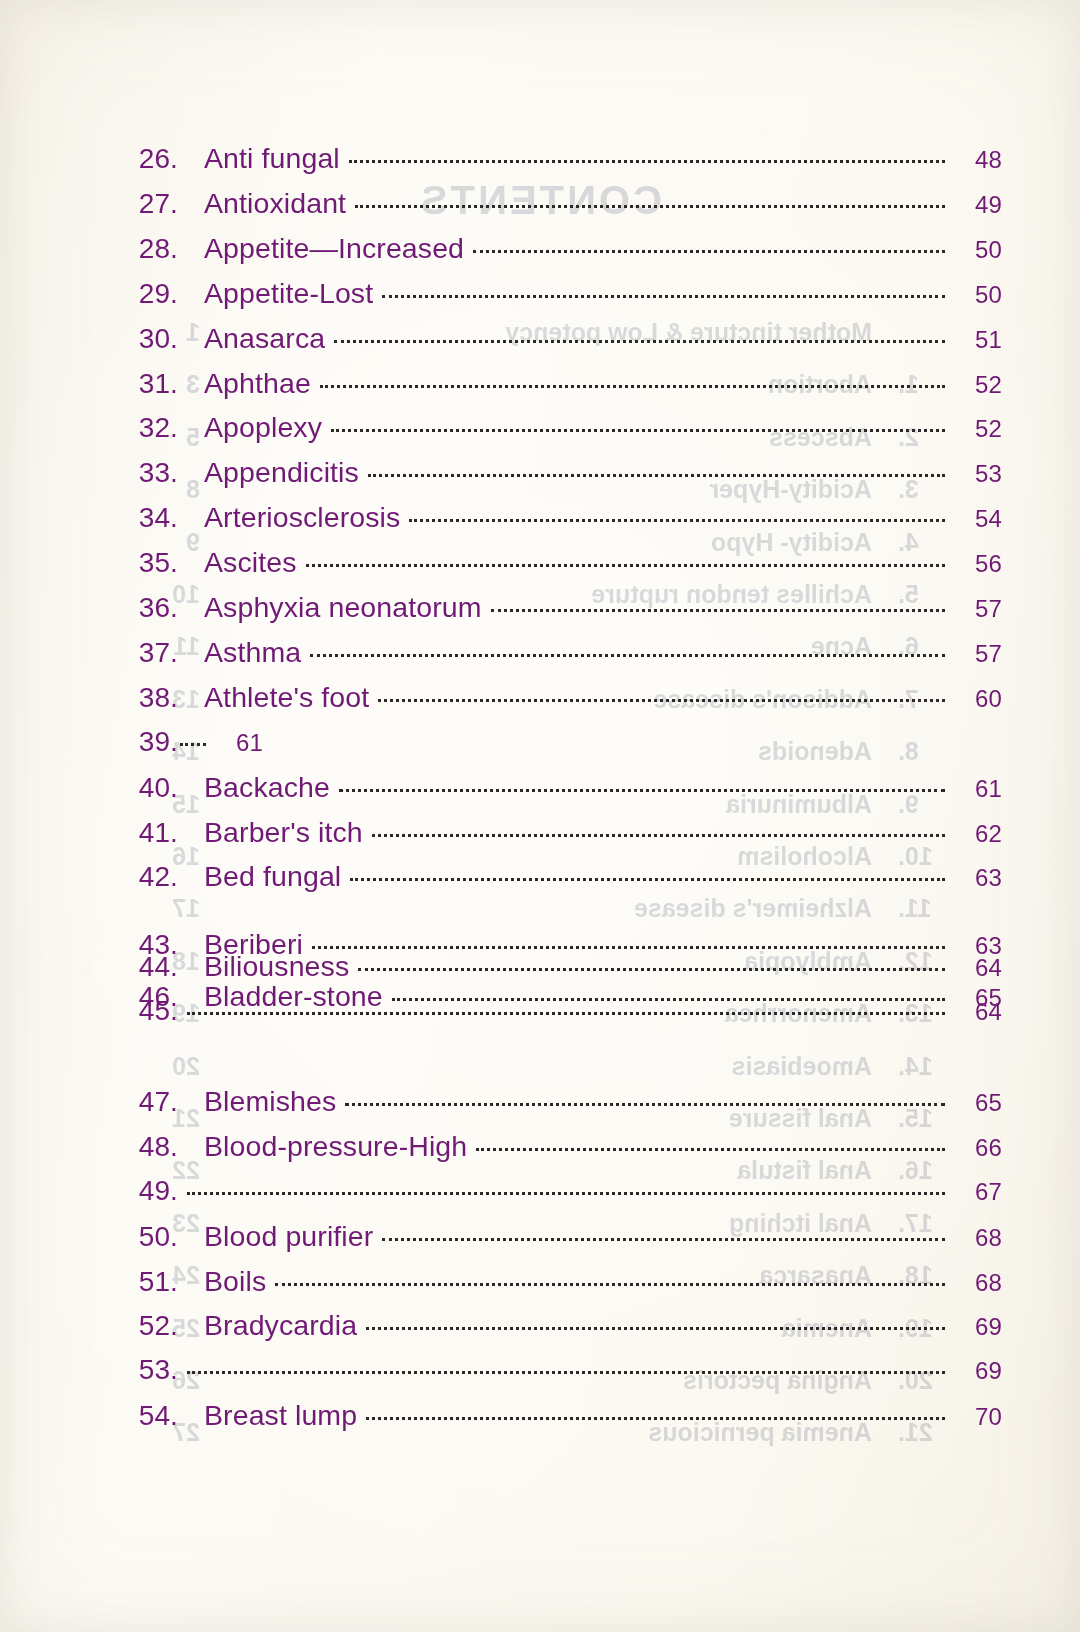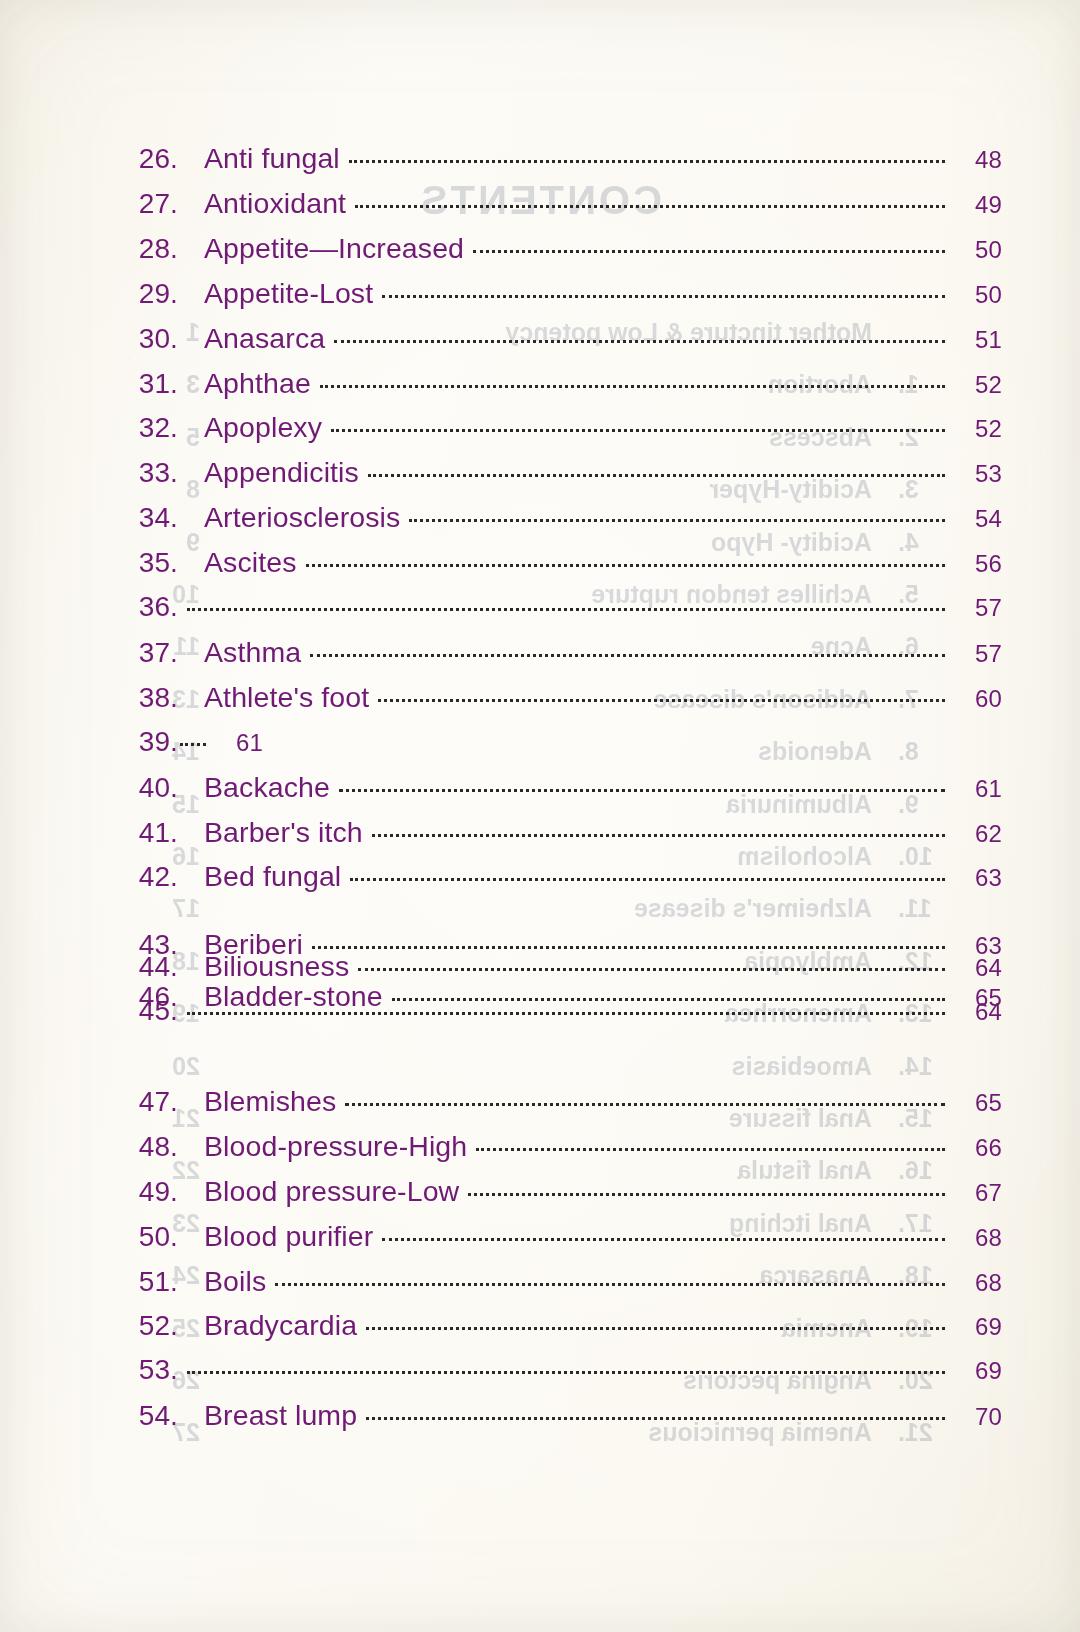--- a/index.html
+++ b/index.html
@@ -334,20 +334,21 @@
         <span class="row-page">54</span>
       </div>
       <div class="toc-row" style="top:546.1px">
         <span class="row-num">35.</span>
         <span class="row-label">Ascites</span>
         <span class="row-lead"></span>
         <span class="row-page">56</span>
       </div>
       <div class="toc-row" style="top:591.0px">
         <span class="row-num">36.</span>
+        <span class="row-label">Asphyxia neonatorum</span>
         <span class="row-lead"></span>
         <span class="row-page">57</span>
       </div>
       <div class="toc-row" style="top:635.9px">
         <span class="row-num">37.</span>
         <span class="row-label">Asthma</span>
         <span class="row-lead"></span>
         <span class="row-page">57</span>
       </div>
       <div class="toc-row" style="top:680.8px">
@@ -409,21 +410,20 @@
         <span class="row-page">65</span>
       </div>
       <div class="toc-row" style="top:1129.8px">
         <span class="row-num">48.</span>
         <span class="row-label">Blood-pressure-High</span>
         <span class="row-lead"></span>
         <span class="row-page">66</span>
       </div>
       <div class="toc-row" style="top:1174.7px">
         <span class="row-num">49.</span>
-        <span class="row-label">Blood pressure-Low</span>
         <span class="row-lead"></span>
         <span class="row-page">67</span>
       </div>
       <div class="toc-row" style="top:1219.6px">
         <span class="row-num">50.</span>
         <span class="row-label">Blood purifier</span>
         <span class="row-lead"></span>
         <span class="row-page">68</span>
       </div>
       <div class="toc-row" style="top:1264.5px">

